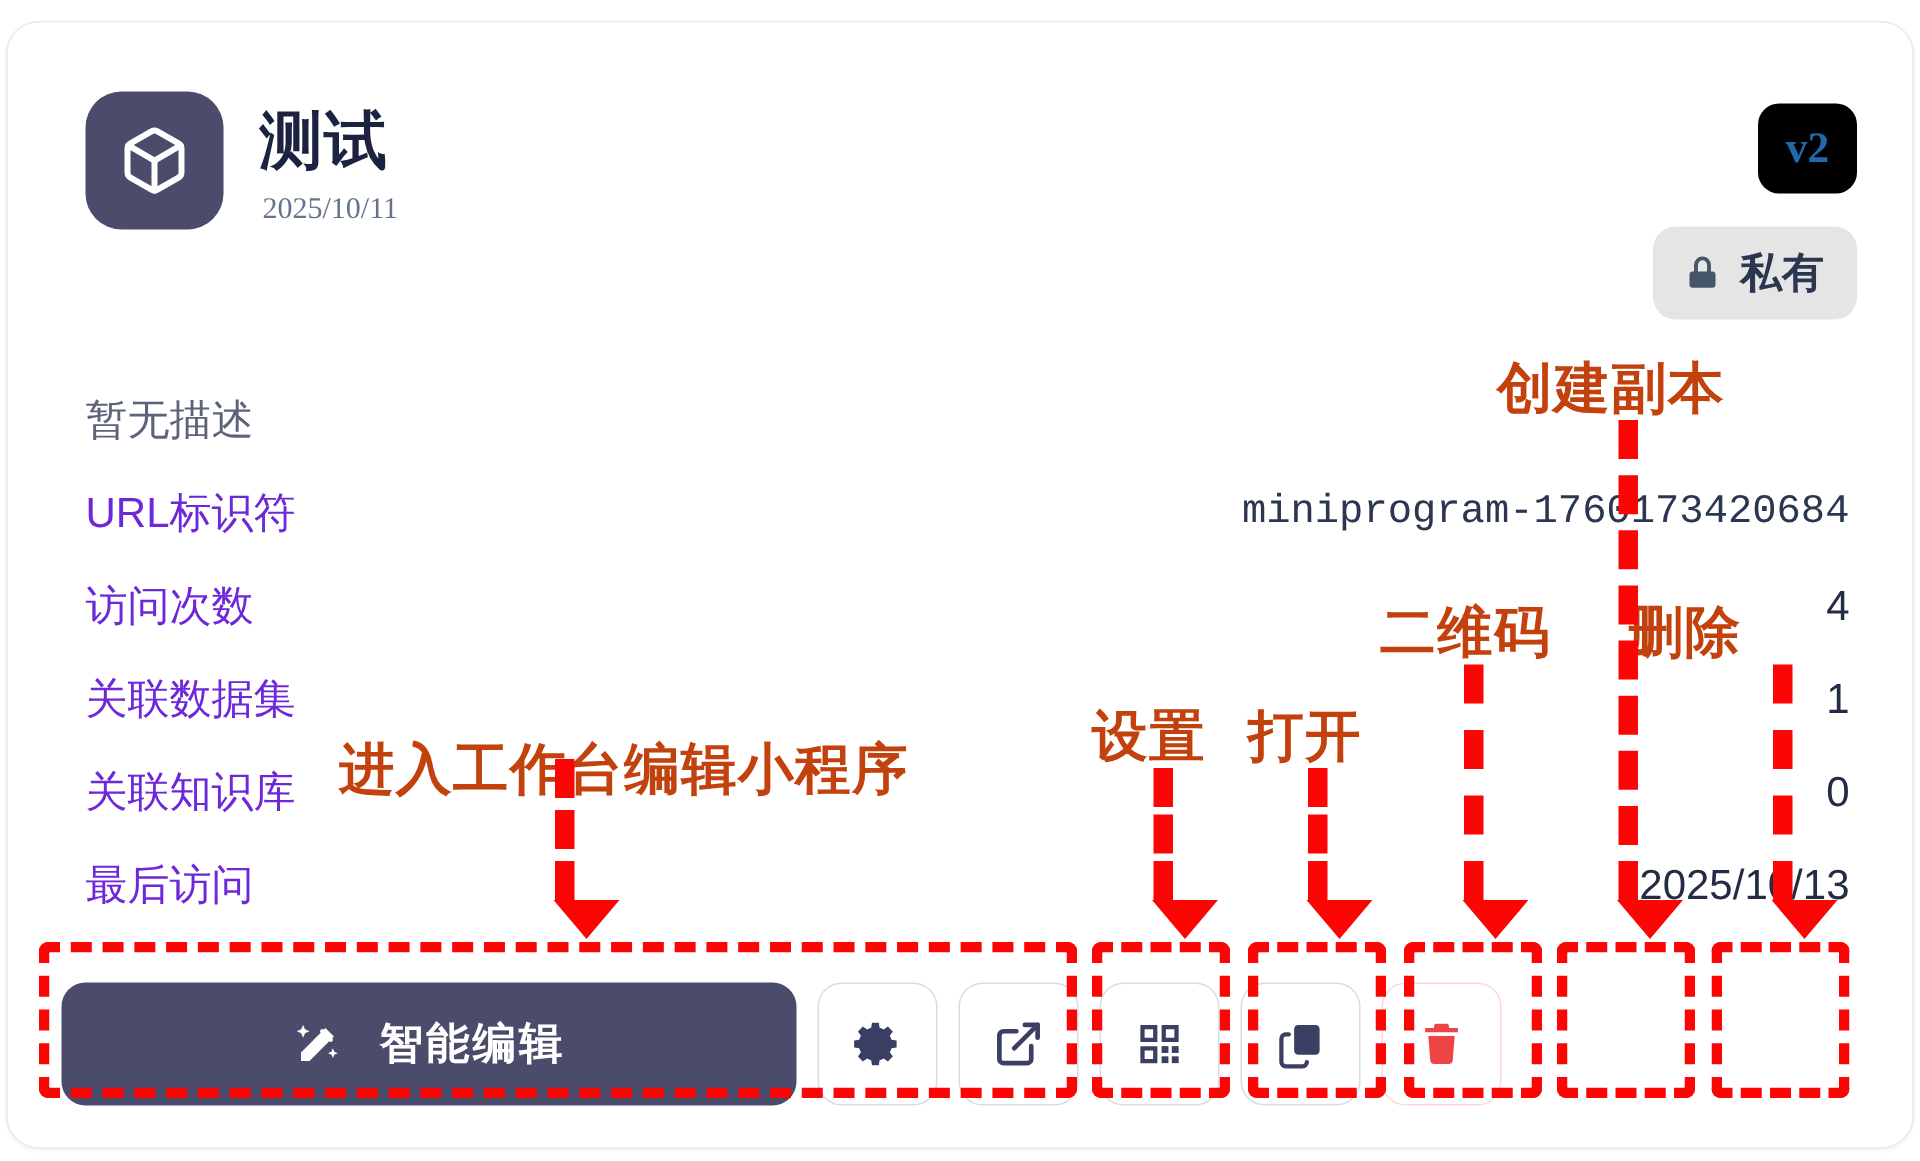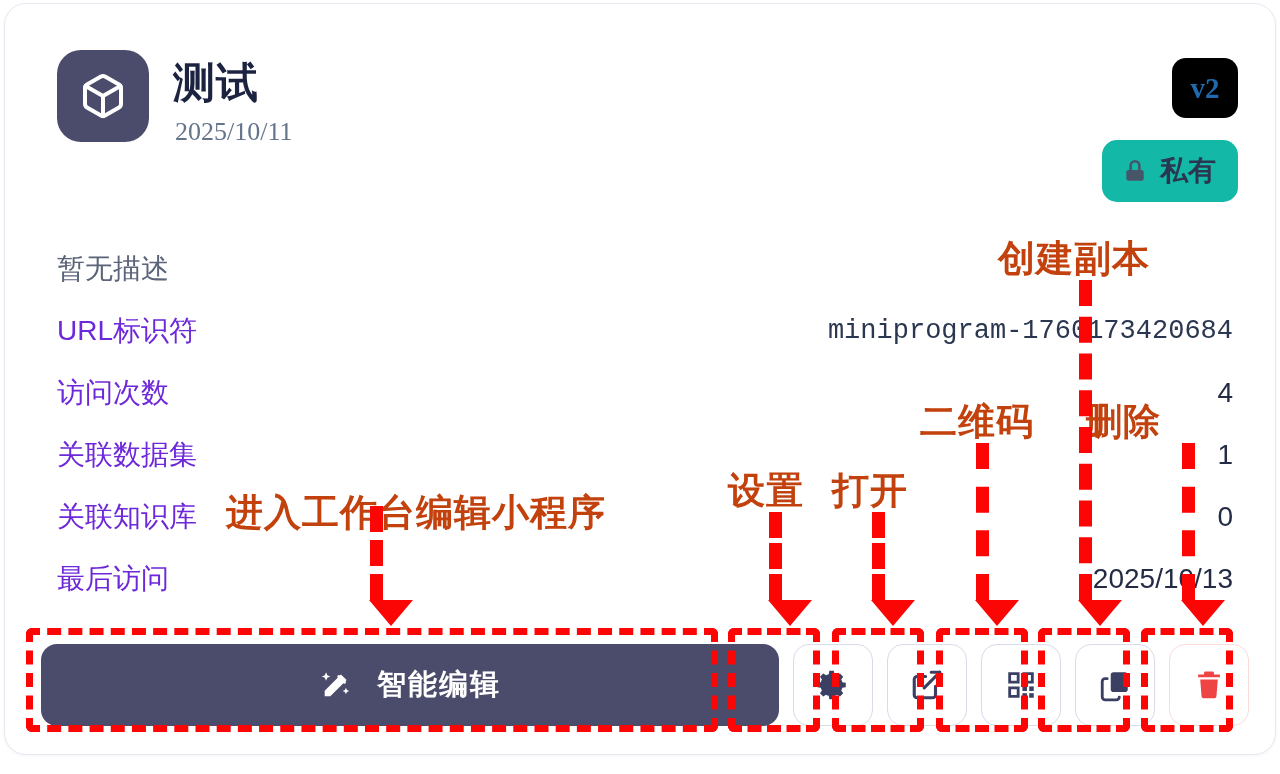--- a/index.html
+++ b/index.html
@@ -14,21 +14,21 @@
     position: relative;
     width: 1280px;
     height: 774px;
     background: #ffffff;
   }
 
   
   .card {
     position: absolute;
     left: 4px;
-    top: 3px;
+    top: 14px;
     width: 1272px;
     height: 752px;
     background: #ffffff;
     border: 1px solid #e6e8f0;
     border-radius: 22px;
     box-shadow: 0 1px 3px rgba(30,35,70,0.05);
   }
 
   
   .app-icon {
@@ -52,21 +52,21 @@
     font-size: 42px;
     font-weight: bold;
     color: #1c2340;
     letter-spacing: 1px;
     line-height: 1.12;
   }
   .app-date {
     position: absolute;
     left: 170px;
     top: 113px;
-    font-size: 26px;
+    font-size: 20px;
     color: #64748b;
     font-family: "Liberation Serif", "DejaVu Serif", serif;
   }
 
   .badge-version {
     position: absolute;
     right: 37px;
     top: 54px;
     min-width: 66px;
     height: 60px;
@@ -81,21 +81,21 @@
     color: #2069ad;
     font-family: "Liberation Serif", "DejaVu Serif", serif;
   }
 
   .badge-private {
     position: absolute;
     right: 37px;
     top: 136px;
     height: 62px;
     padding: 0 22px 0 20px;
-    background: #14b8a6;
+    background: #e5e5e5;
     border-radius: 15px;
     display: flex;
     align-items: center;
     gap: 12px;
   }
   .badge-private svg { width: 26px; height: 26px; display: block; }
   .badge-private-label {
     font-size: 28px;
     font-weight: bold;
     color: #2b3650;
@@ -131,21 +131,21 @@
     letter-spacing: 0px;
     color: #2b3650;
   }
   .desc-row .info-label { color: #5b6478; }
 
   
   .actions {
     position: absolute;
     left: 36px;
     top: 639px;
-    width: 1208px;
+    width: 960px;
     height: 84px;
     display: flex;
     align-items: center;
     gap: 14px;
   }
   .btn-primary {
     flex: 1 1 auto;
     height: 82px;
     background: #4b4b6b;
     border: none;

